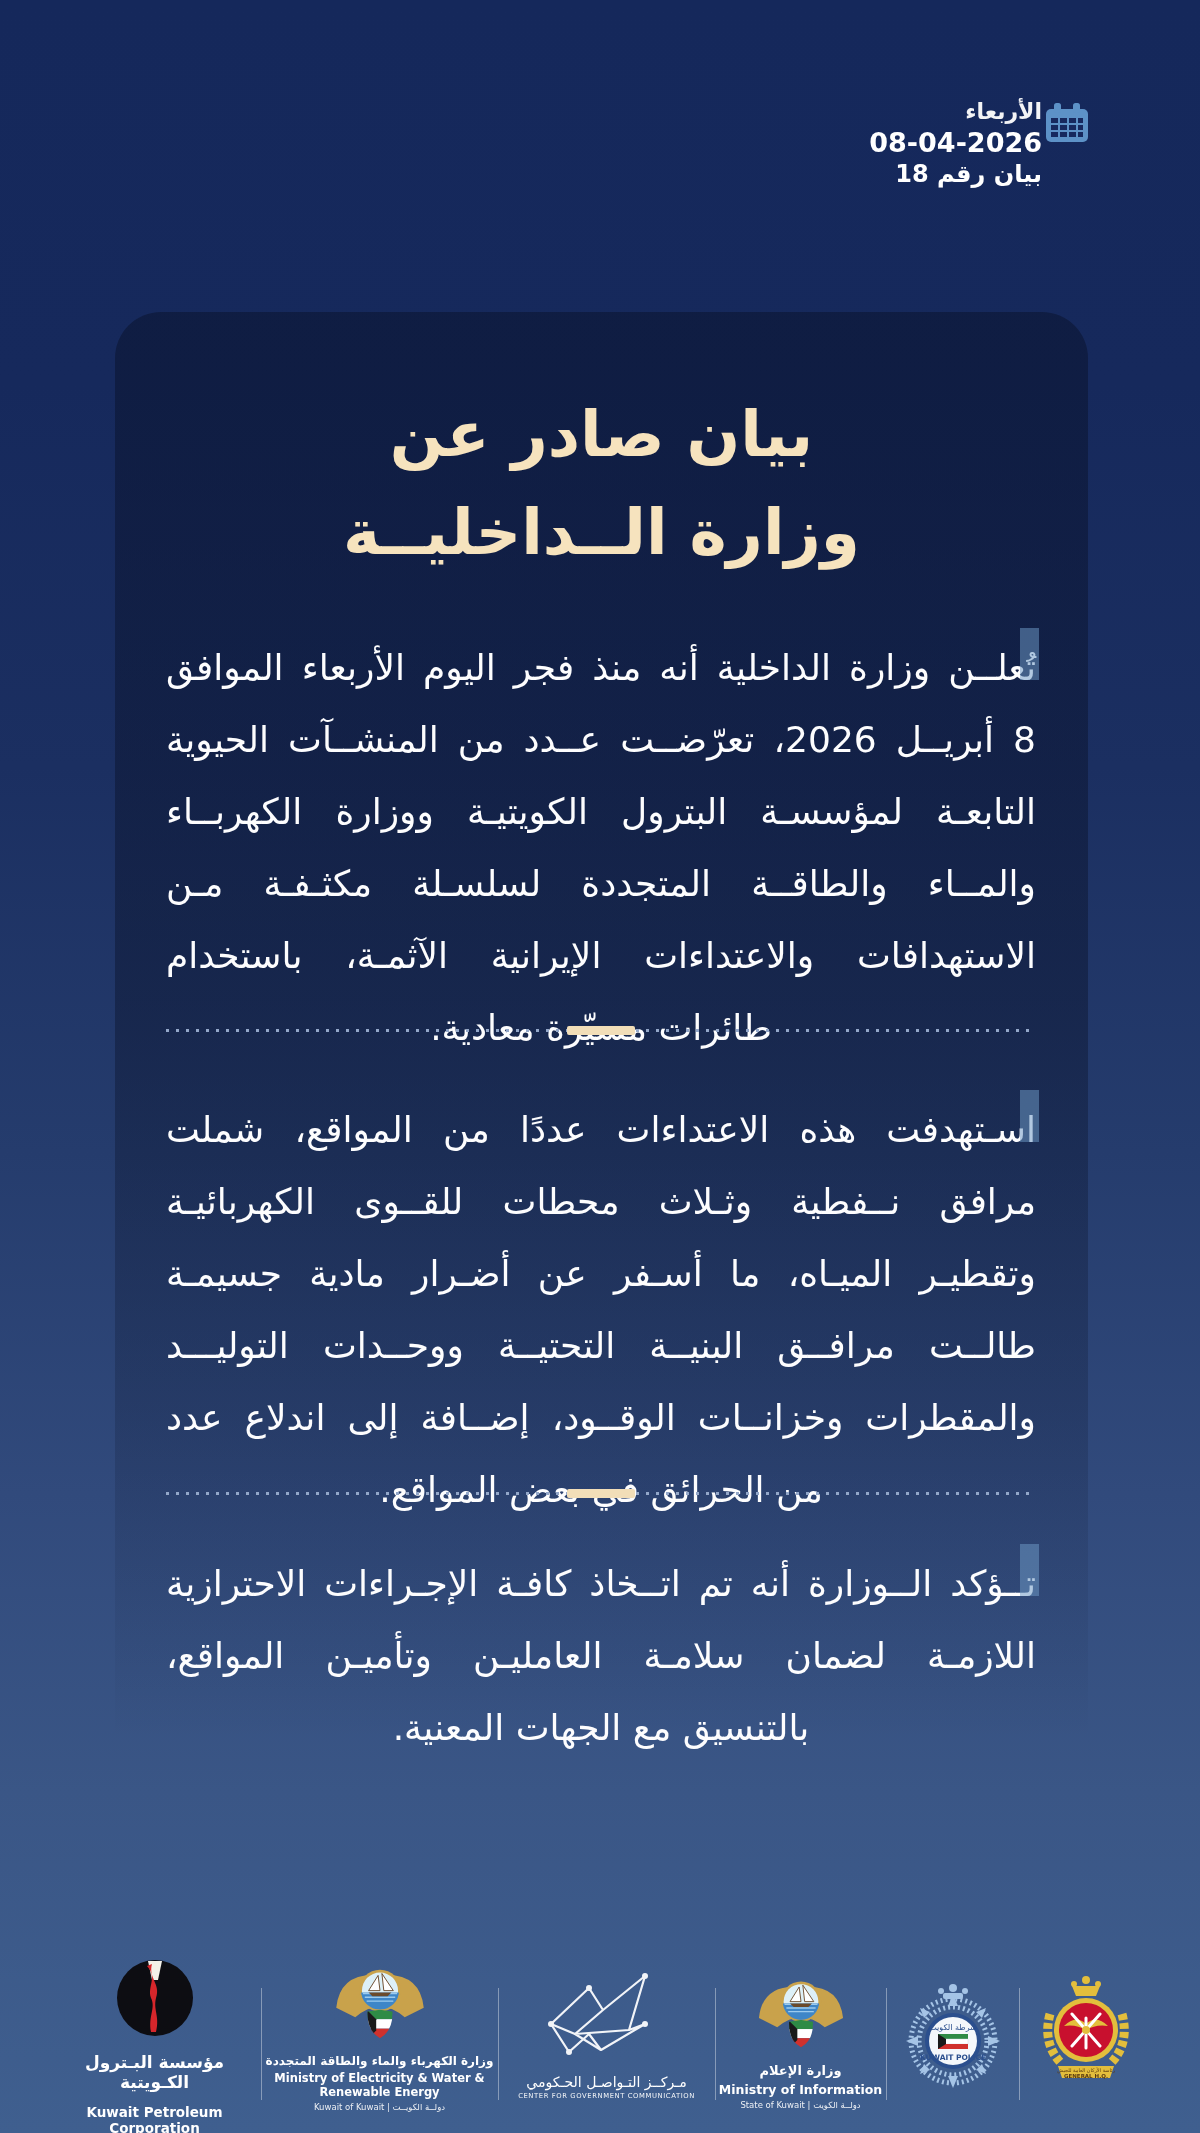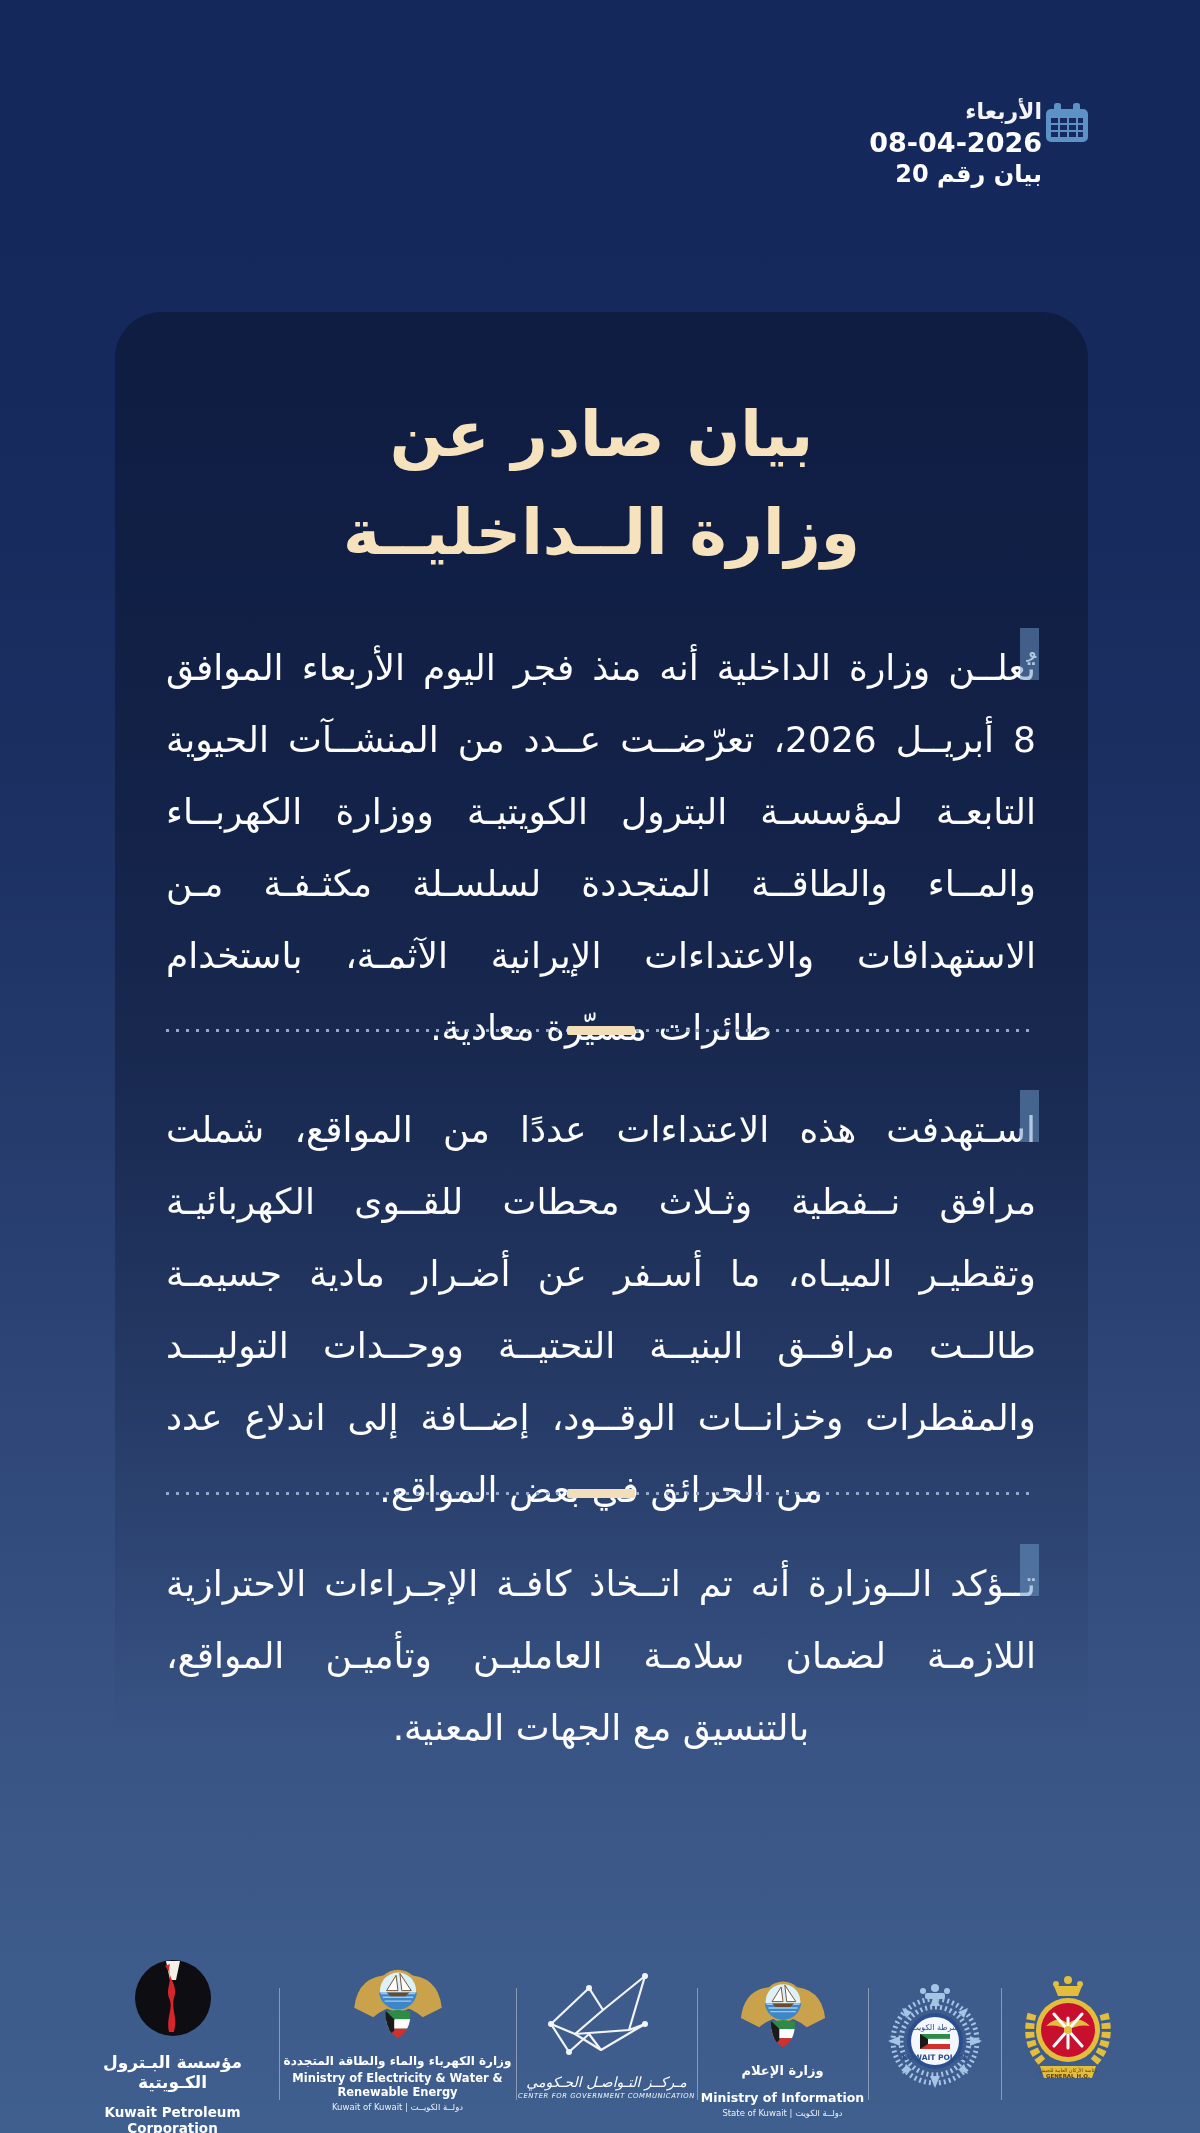--- a/index.html
+++ b/index.html
@@ -59,27 +59,27 @@
 
   .lg-kpc{width:212px;padding-top:12px;}
   .lg-kpc .ar{font-size:17px;margin-top:10px;letter-spacing:1px;}
   .lg-kpc .en{font-size:13.5px;margin-top:12px;}
 
   .lg-mew{width:236px;padding-top:18px;}
   .lg-mew .ar{font-size:12px;margin-top:8px;}
   .lg-mew .en{font-size:11.5px;margin-top:3px;}
   .lg-mew .ct,.lg-moi .ct{font-size:8.5px;margin-top:3px;opacity:.9;direction:ltr;}
 
-  .lg-cgc{width:180px;padding-top:26px;font-style:italic;}
+  .lg-cgc{width:216px;padding-top:26px;}
   .lg-cgc .ar{font-size:14px;font-weight:normal;margin-top:6px;}
   .lg-cgc .en{font-size:6.8px;letter-spacing:.6px;margin-top:2px;font-weight:normal;opacity:.95;text-align:right;}
 
   .lg-moi{width:170px;padding-top:30px;}
   .lg-moi .ar{font-size:13px;margin-top:8px;}
-  .lg-moi .en{font-size:12.5px;margin-top:12px;text-align:right;}
+  .lg-moi .en{font-size:12.5px;margin-top:4px;text-align:right;}
 
   .lg-police{width:132px;padding-top:28px;}
   .lg-army{width:132px;padding-top:28px;}
 </style>
 </head>
 <body>
 
 <div class="date-block">
   <span class="cal-icon">
     <svg width="46" height="42" viewBox="0 0 46 42">
@@ -98,21 +98,21 @@
         <rect x="7" y="30" width="7" height="5"></rect>
           <rect x="16" y="30" width="7" height="5"></rect>
           <rect x="25" y="30" width="7" height="5"></rect>
           <rect x="34" y="30" width="5" height="5"></rect>
       </g>
     </svg>
   </span>
   <div class="date-text">
     <div class="weekday">الأربعاء</div>
     <div class="date-num">08-04-2026</div>
-    <div class="stmt-no">بيان رقم 20</div>
+    <div class="stmt-no">بيان رقم 18</div>
   </div>
 </div>
 
 <div class="card">
   <div class="main-title">
     <div>بيان صادر عن</div>
     <div>وزارة الــداخليــة</div>
   </div>
 
   <div class="para p1">

